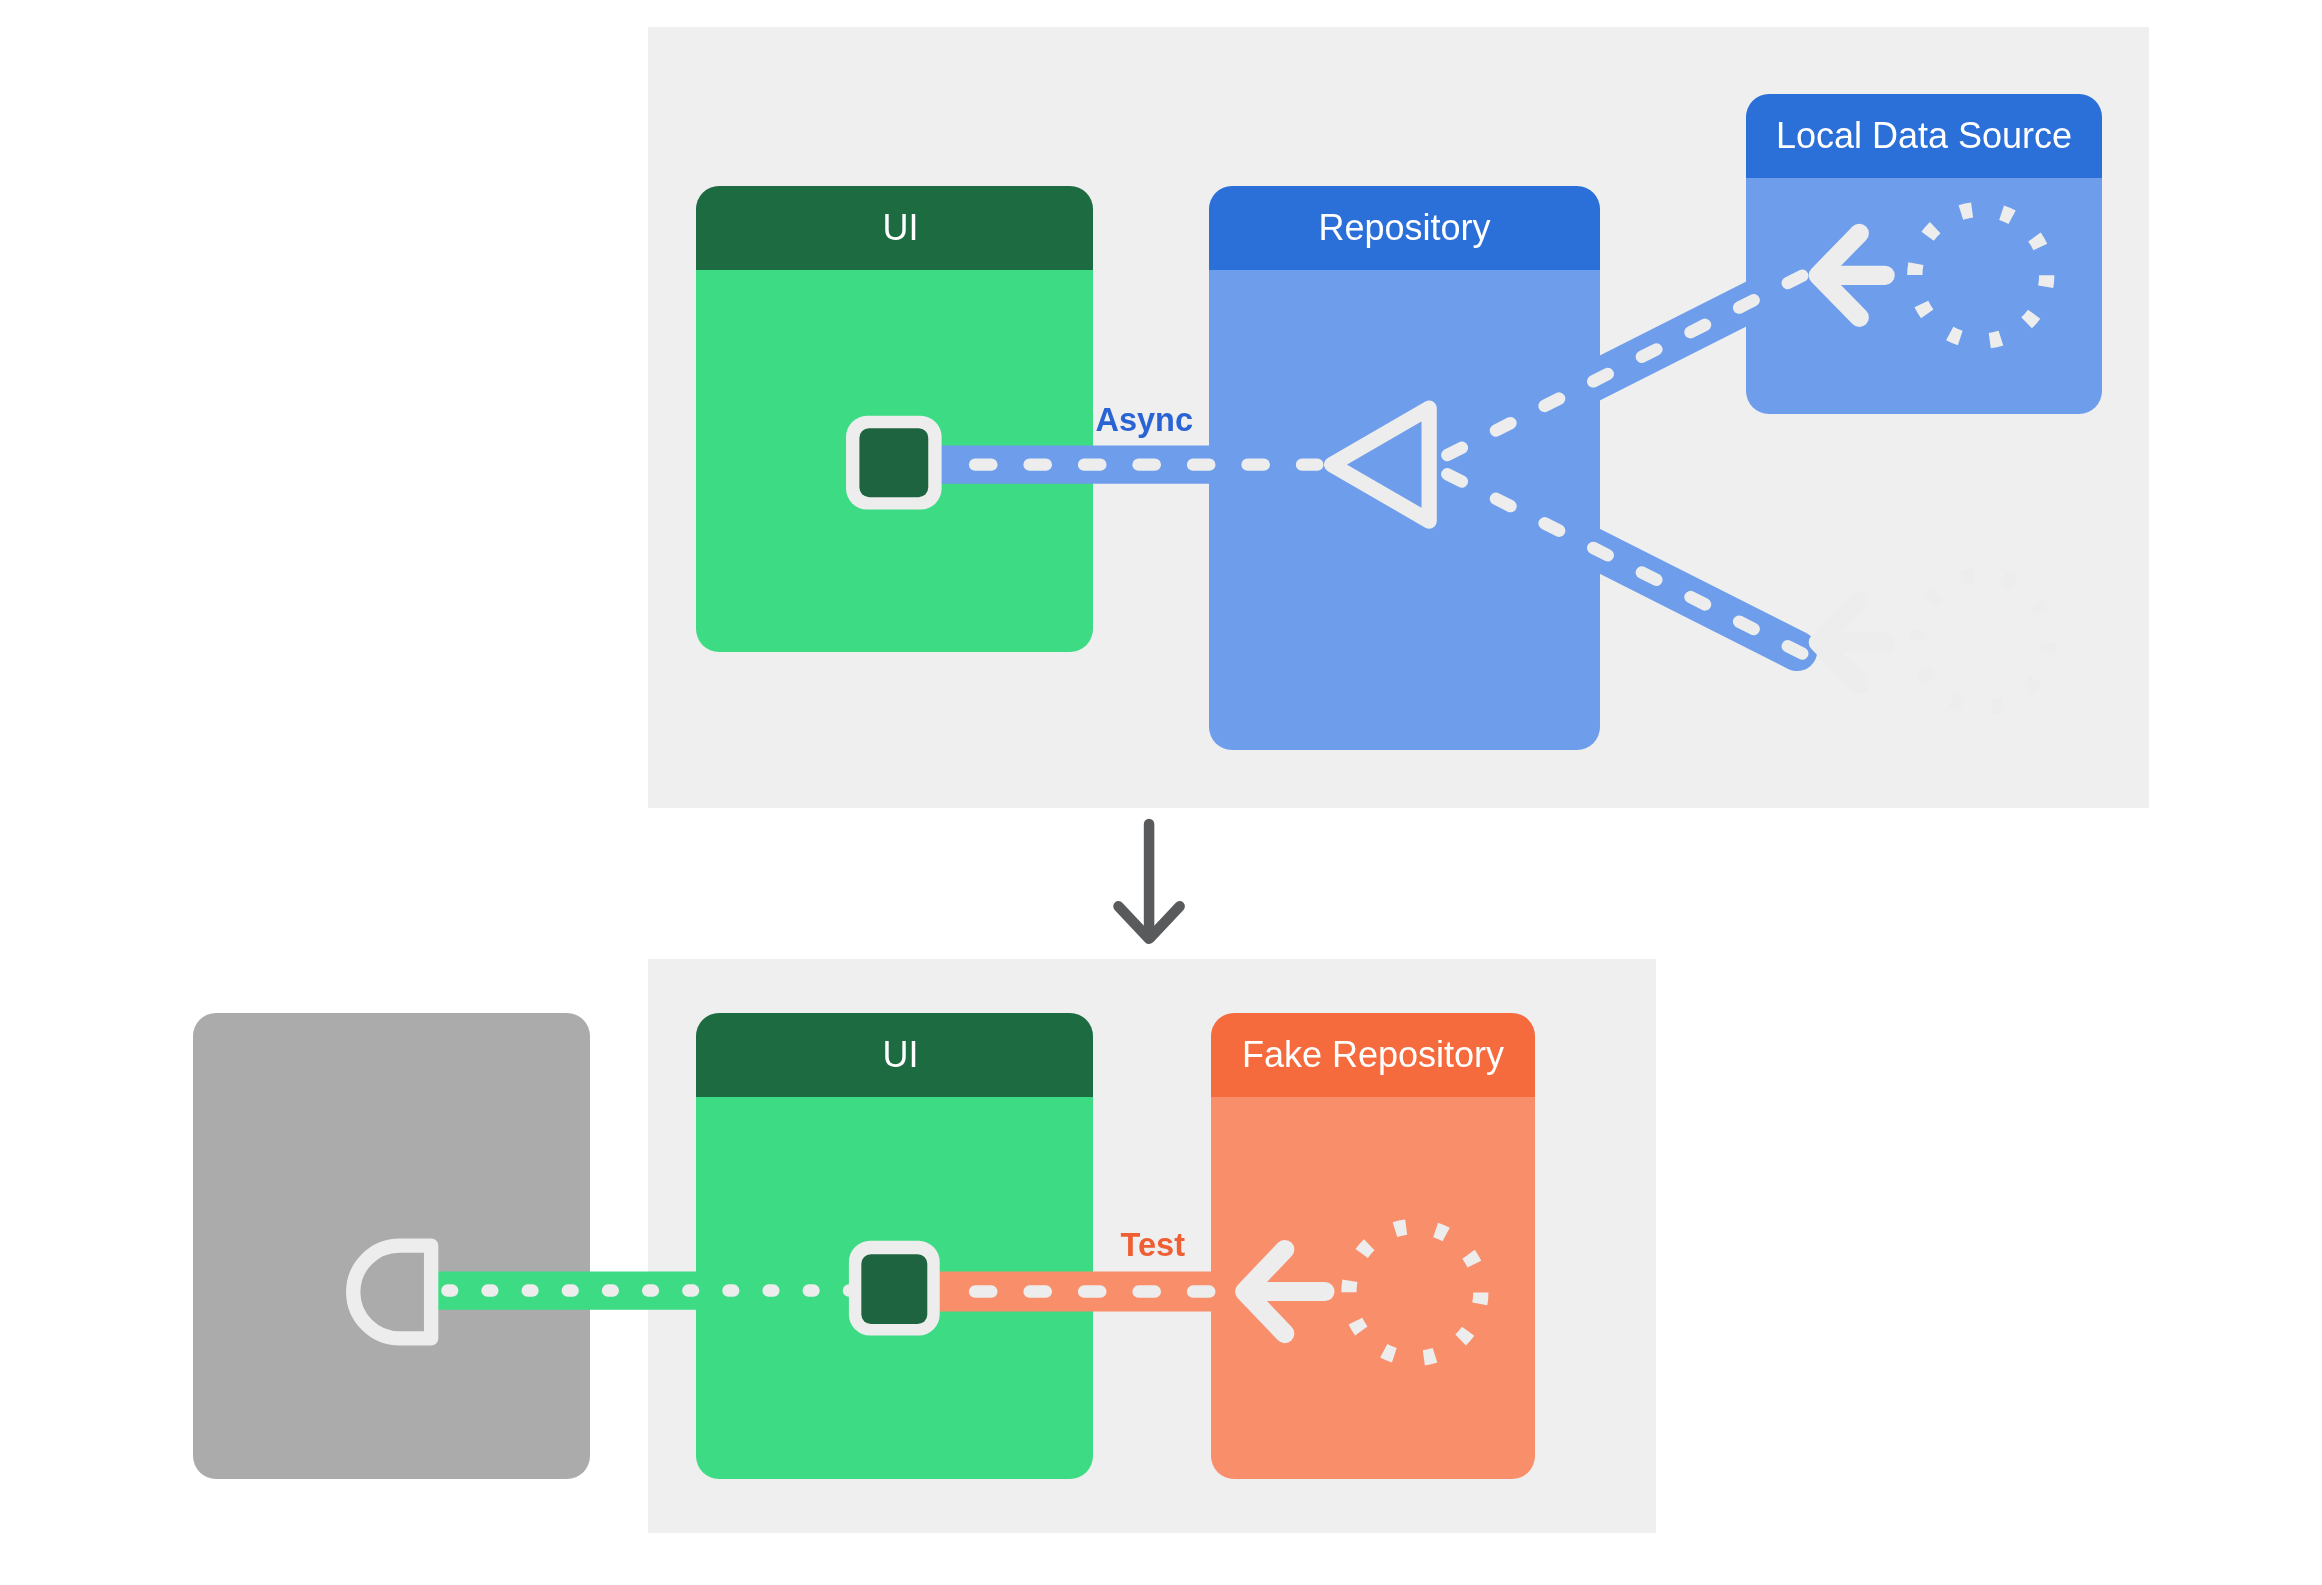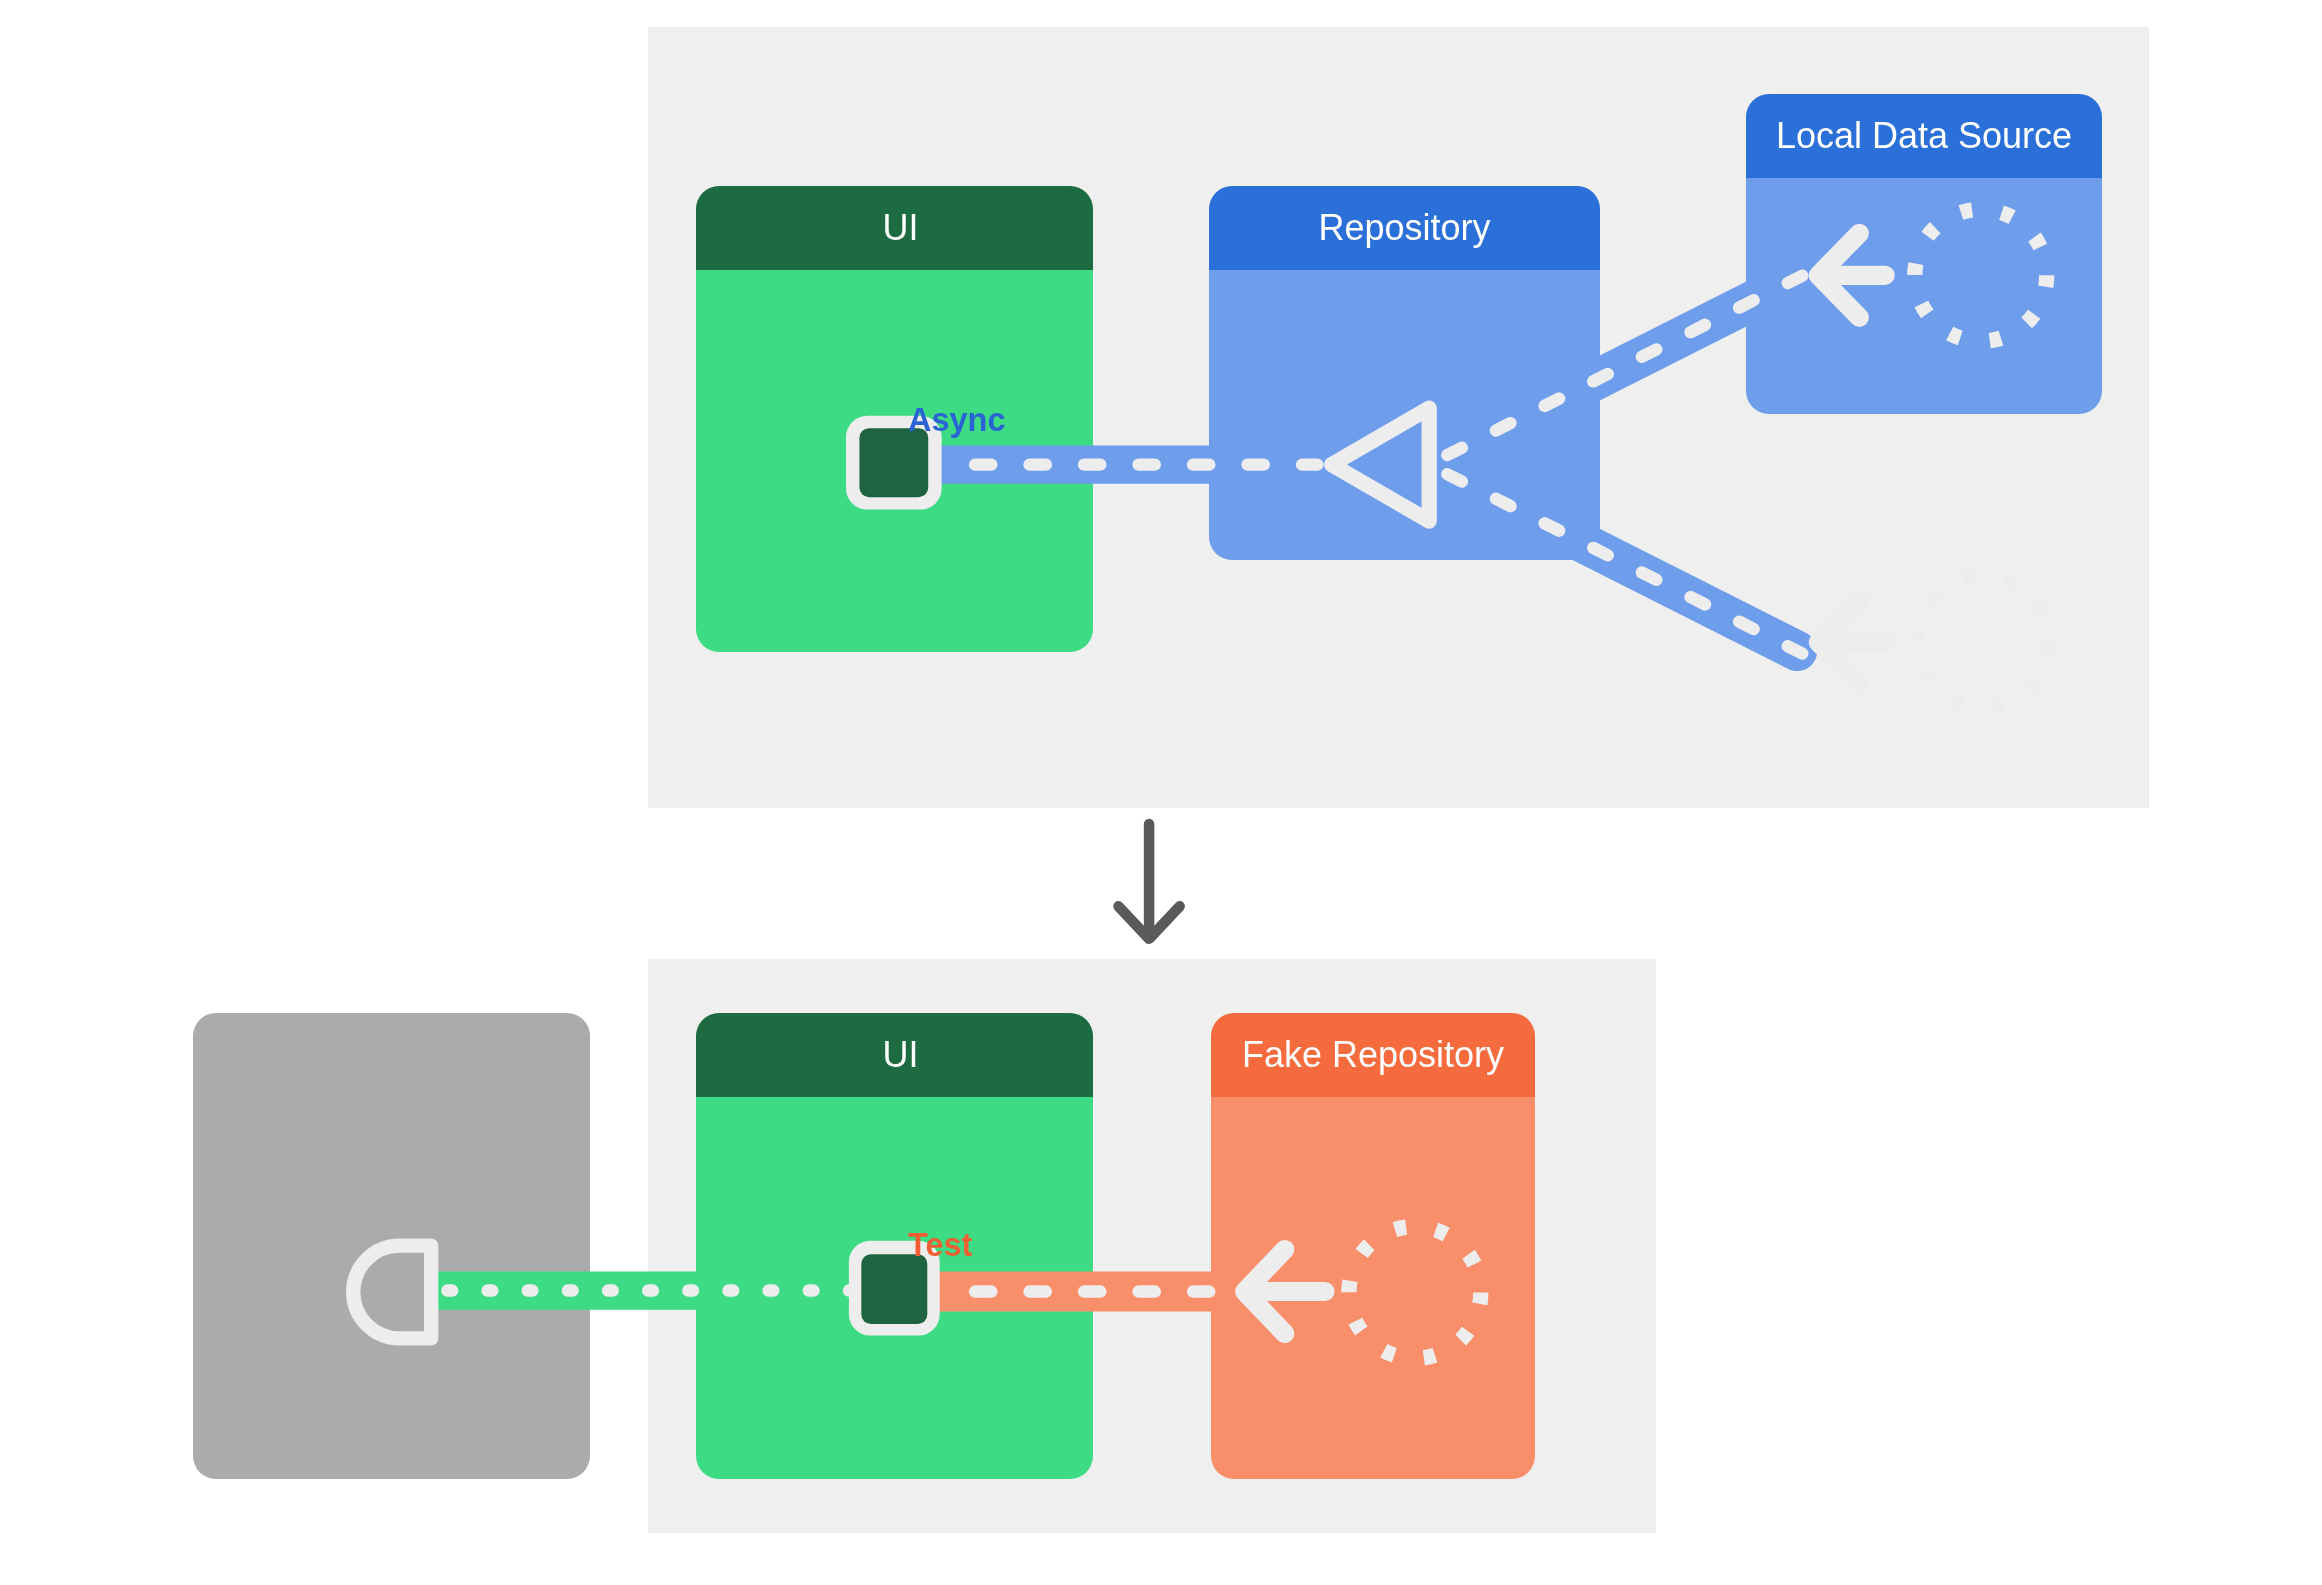--- a/index.html
+++ b/index.html
@@ -19,42 +19,42 @@
   .panel-bottom{left:648px;top:959px;width:1008px;height:574px;}
   .box{position:absolute;border-radius:23px;overflow:hidden;display:flex;flex-direction:column;}
   .box-header{flex:0 0 84px;display:flex;align-items:center;justify-content:center;}
   .box-header span{color:#ffffff;font-size:36px;line-height:1.14;text-align:center;padding:0 11.5px;}
   .box-body{flex:1;}
   .box-green .box-header{background:var(--green-header);padding-left:12px;} .box-green .box-body{background:var(--green-body);}
   .box-blue  .box-header{background:var(--blue-header);}  .box-blue  .box-body{background:var(--blue-body);}
   .box-orange .box-header{background:var(--orange-header);} .box-orange .box-body{background:var(--orange-body);}
   .box-gray  .box-header{background:var(--gray-header);}  .box-gray  .box-body{background:var(--gray-body);}
   .box-ui-before{left:696px;top:186px;width:397px;height:466px;}
-  .box-repository{left:1209px;top:186px;width:391px;height:374px;}
+  .box-repository{left:1209px;top:186px;width:391px;height:564px;}
   .box-local{left:1746px;top:78px;width:356px;height:320px;margin-top:16px;}
   .box-remote{left:1746px;top:442px;width:356px;height:326px;}
   .box-remote .box-header span{max-width:258px;}
   .box-test{left:193px;top:1013px;width:397px;height:466px;}
   .box-ui-after{left:696px;top:1013px;width:397px;height:466px;}
   .box-fake{left:1211px;top:1013px;width:324px;height:466px;}
   svg.overlay{position:absolute;left:0;top:0;width:2323px;height:1586px;pointer-events:none;}
   .band-blue{stroke:var(--blue-body);stroke-width:40;}
   .band-blue-round{stroke:var(--blue-body);stroke-width:42;stroke-linecap:round;}
   .band-green{stroke:var(--green-body);stroke-width:40;}
   .band-orange{stroke:var(--orange-body);stroke-width:42;}
   .dash-line{stroke:var(--connector-white);stroke-width:13;stroke-linecap:round;stroke-dasharray:17 40;fill:none;}
   .dot-line{stroke:var(--connector-white);stroke-width:13;stroke-linecap:round;stroke-dasharray:5 37;fill:none;}
   .tri{stroke:var(--connector-white);stroke-width:16;stroke-linejoin:round;fill:none;}
   .arrow20{stroke:var(--connector-white);stroke-width:20;stroke-linecap:round;stroke-linejoin:round;fill:none;}
   .circ{stroke:var(--connector-white);stroke-width:16;stroke-dasharray:12 31.35;fill:none;}
   .dpath{stroke:var(--connector-white);stroke-width:15;stroke-linejoin:round;fill:none;}
   .darrow{stroke:var(--arrow-gray);stroke-width:11;stroke-linecap:round;stroke-linejoin:round;fill:none;}
   .sq-outer{fill:var(--connector-white);}
   .sq-inner{fill:var(--dark-green-square);}
-  .flow-label{position:absolute;font-size:32.5px;font-weight:bold;text-align:left;}
+  .flow-label{position:absolute;font-size:32.5px;font-weight:bold;text-align:right;}
   .label-async{left:908px;top:402px;width:285px;color:var(--async-text);}
   .label-sync{left:908px;top:1227px;width:277px;color:var(--sync-text);}
 </style>
 </head>
 <body>
 
 <div class="canvas">
 
   <div class="panel panel-top"></div>
   <div class="panel panel-bottom"></div>

